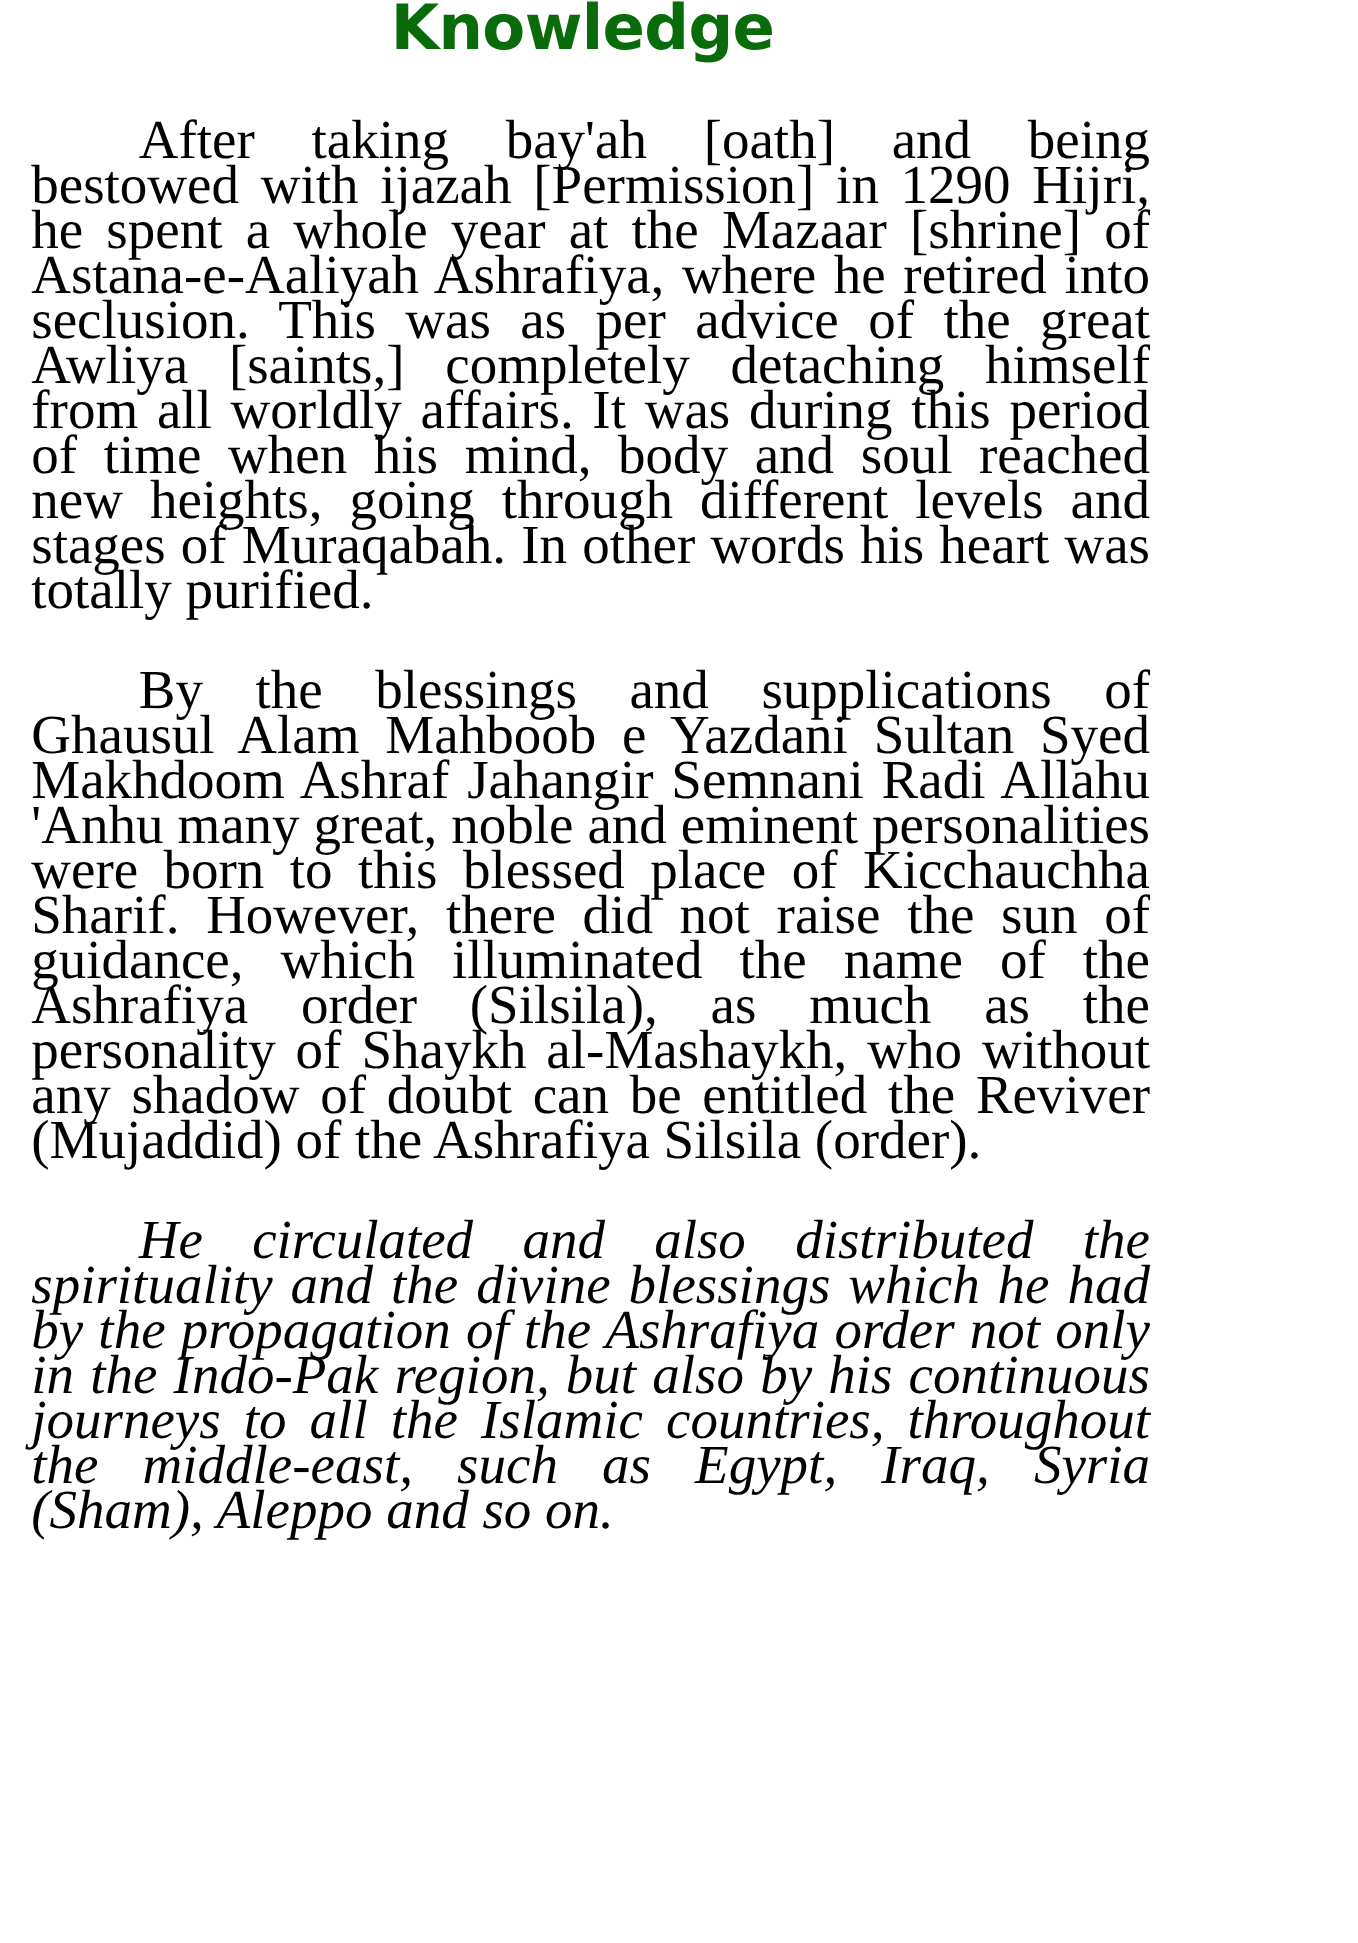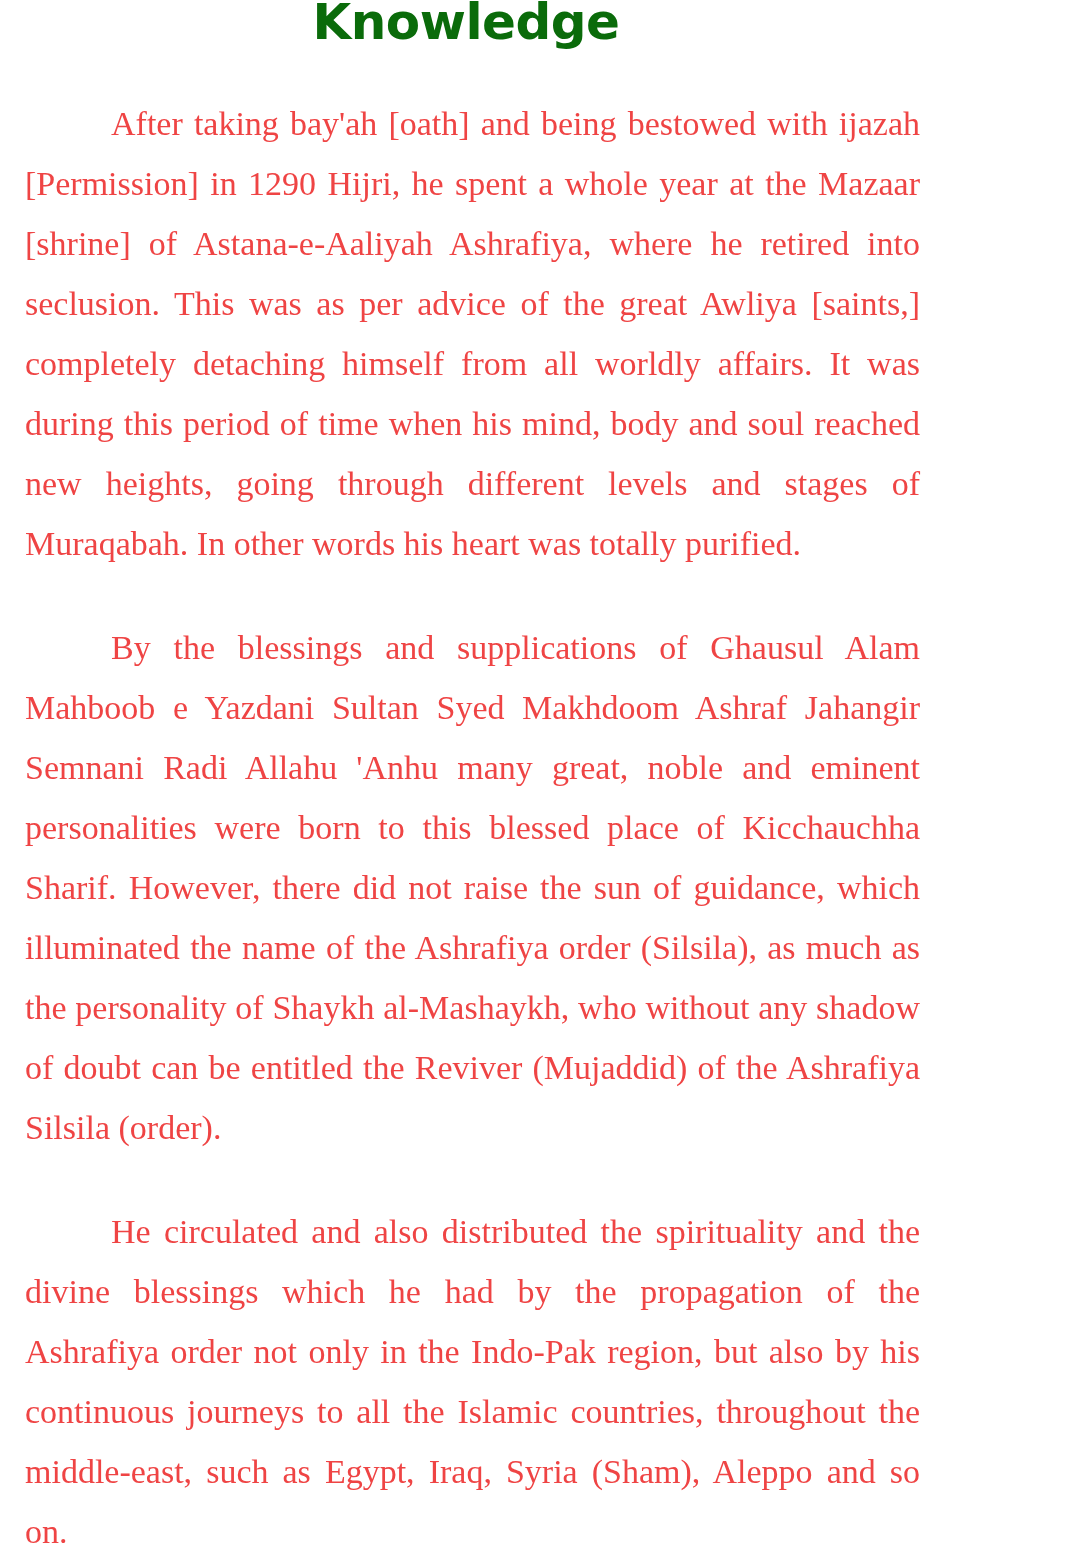--- a/index.html
+++ b/index.html
@@ -49,29 +49,30 @@
     box-sizing: border-box;
     margin-top: 36px;
   }
 
   p.para {
     margin: 0 0 44px 0;
     padding: 0;
     text-align: justify;
     text-justify: inter-word;
     text-indent: 86px;
-    font-size: 34px;
-    line-height: 60px;
-    color: #ef4444;
+    font-size: 44px;
+    line-height: 36px;
+    color: #000000;
     font-family: "Liberation Serif", "DejaVu Serif", serif;
     -webkit-font-smoothing: none;
   }
 
   p.para:last-child {
     margin-bottom: 0;
+    font-style: italic;
   }
 </style>
 </head>
 <body>
 
 <div class="page">
 
   <div class="title-wrap">
     <h1 class="doc-title">Knowledge</h1>
   </div>

